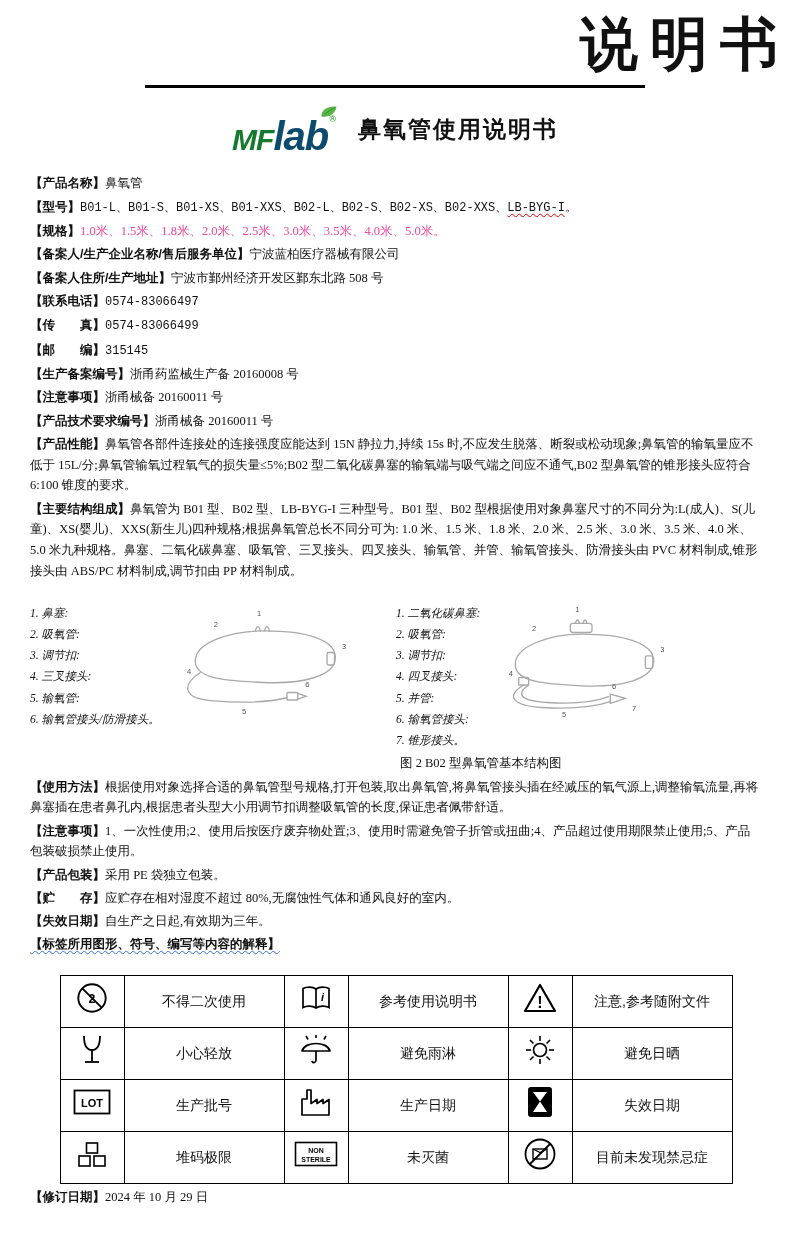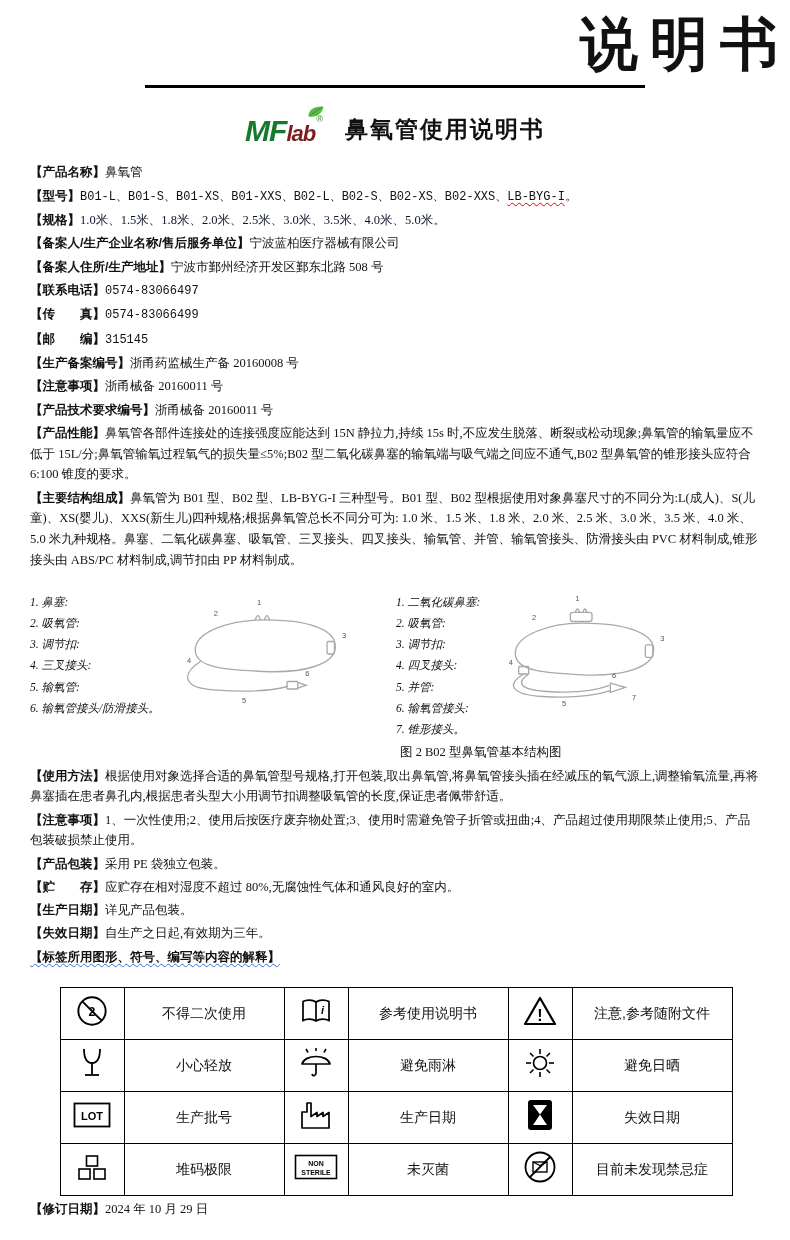--- a/index.html
+++ b/index.html
@@ -8,30 +8,30 @@
           font-family:"Liberation Serif","DejaVu Serif",serif; overflow:hidden; }
 
   .main-title { text-align:right; font-family:"Liberation Sans","DejaVu Sans",sans-serif;
                 font-weight:900; font-size:58px; letter-spacing:12px; padding-top:14px; line-height:1.05; }
   .title-rule { width:500px; border-bottom:3px solid #000; margin:10px auto 0; }
 
   .doc-header { display:flex; justify-content:center; gap:12px; margin-top:26px; }
   .logo { position:relative; display:inline-flex; align-items:baseline;
           font-family:"Liberation Sans","DejaVu Sans",sans-serif; font-style:italic; font-weight:bold; padding-right:10px; }
   .logo .mf  { color:#157a2e; font-size:30px; letter-spacing:-1px; }
-  .logo .lab { color:#7f1d1d; font-size:22px; letter-spacing:-1px; }
+  .logo .lab { color:#0c4a6e; font-size:40px; letter-spacing:-1px; }
   .logo .reg { color:#49ae3c; font-size:9px; align-self:flex-start; margin-left:1px; }
   .logo .leaf { position:absolute; top:-9px; right:8px; }
   .doc-title { font-size:23px; font-weight:bold; letter-spacing:2px;
                font-family:"Liberation Sans","DejaVu Sans",sans-serif; }
 
   .content { padding:12px 28px 0 30px; font-size:12.5px; line-height:1.66; }
   .sec { margin:2.5px 0; }
   .lbl { font-weight:bold; font-family:"Liberation Sans","DejaVu Sans",sans-serif; }
-  .red { color:#0f172a; }
+  .red { color:#ec4899; }
   .models { font-family:"Liberation Mono","DejaVu Sans Mono",monospace; font-size:12px; }
   .wavy { text-decoration:underline; text-decoration-style:wavy; text-decoration-color:#e60000;
           text-decoration-thickness:1px; text-underline-offset:2px; }
   .wavy-blue { text-decoration:underline; text-decoration-style:wavy; text-decoration-color:#3a6fd8;
           text-decoration-thickness:1px; text-underline-offset:2px; }
 
   .figures { display:flex; margin-top:17px; }
   .figure { width:50%; }
   .fig-body { display:flex; align-items:flex-start; }
   .fig-labels { flex:0 0 auto; font-size:11.5px; line-height:1.85; font-style:italic; padding-top:4px; }
@@ -170,21 +170,20 @@
     <p class="sec"><span class="lbl">【使用方法】</span><span>根据使用对象选择合适的鼻氧管型号规格,打开包装,取出鼻氧管,将鼻氧管接头插在经减压的氧气源上,调整输氧流量,再将鼻塞插在患者鼻孔内,根据患者头型大小用调节扣调整吸氧管的长度,保证患者佩带舒适。</span></p>
 
 
 
     <p class="sec"><span class="lbl">【注意事项】</span><span>1、一次性使用;2、使用后按医疗废弃物处置;3、使用时需避免管子折管或扭曲;4、产品超过使用期限禁止使用;5、产品包装破损禁止使用。</span></p>
 
     <p class="sec"><span class="lbl">【产品包装】</span><span>采用 PE 袋独立包装。</span></p>
 
     <p class="sec"><span class="lbl">【贮　　存】</span><span>应贮存在相对湿度不超过 80%,无腐蚀性气体和通风良好的室内。</span></p>
 
-    <p class="sec"><span class="lbl">【生产日期】</span><span>详见产品包装。</span></p>
 
     <p class="sec"><span class="lbl">【失效日期】</span><span>自生产之日起,有效期为三年。</span></p>
 
     <p class="sec"><span class="lbl wavy-blue">【标签所用图形、符号、编写等内容的解释】</span></p>
 
     <table class="symbols-table">
       <tbody>
         <tr>
           <td class="icon-cell">
             <svg width="34" height="34" viewBox="0 0 36 36">

